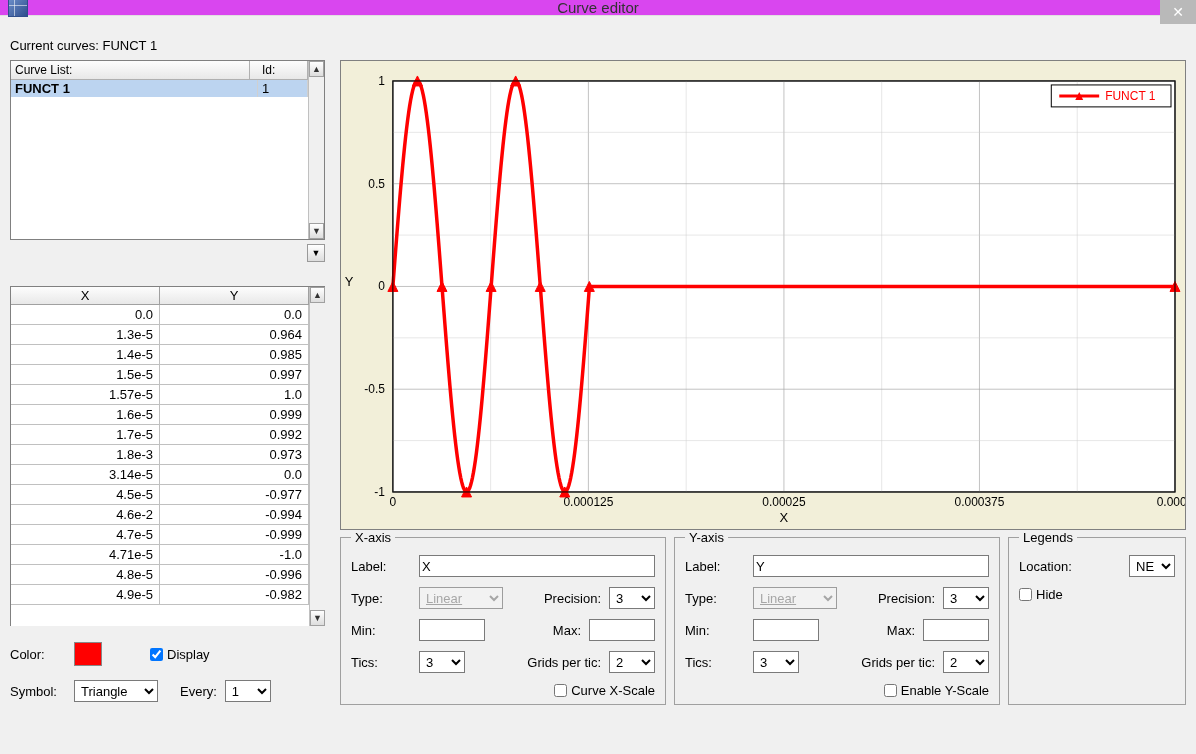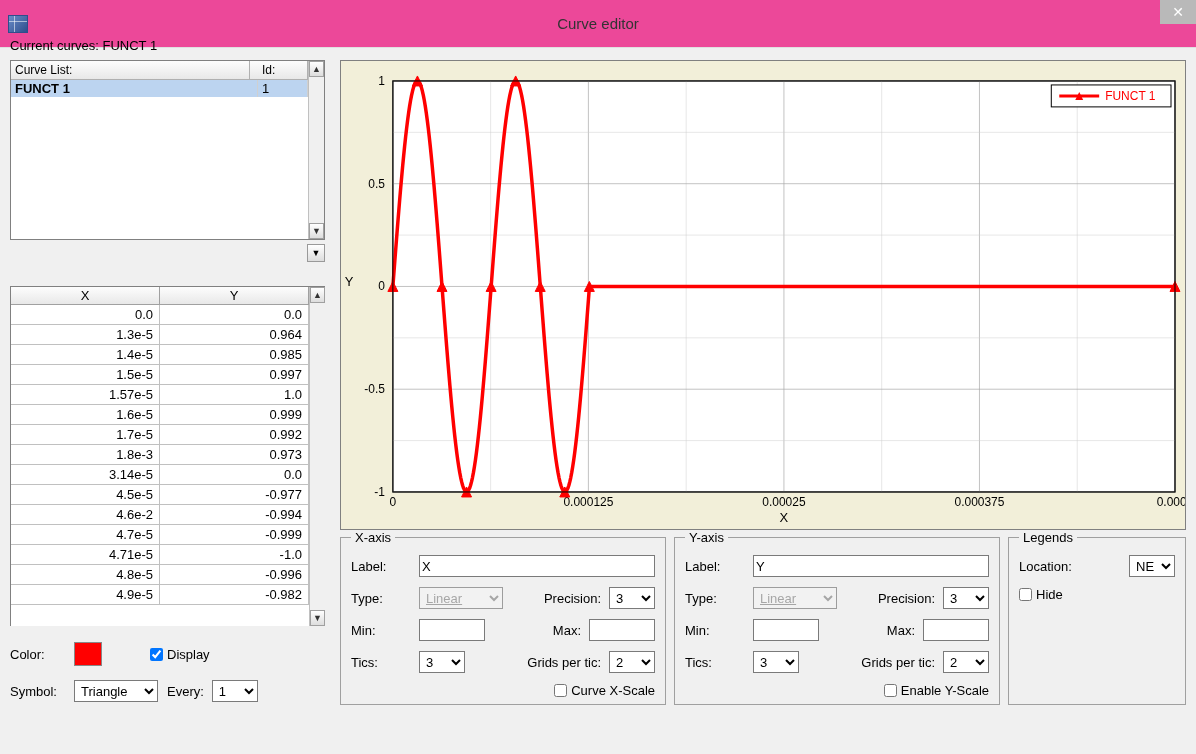--- a/index.html
+++ b/index.html
@@ -12,24 +12,24 @@
     overflow: hidden;
   }
   .window {
     width: 1196px;
     height: 754px;
     background: #f0f0f0;
     position: relative;
   }
   
   .titlebar {
-    height: 48px;
+    height: 16px;
     display: flex;
     align-items: center;
-    background: #ec4899;
+    background: #d946ef;
     border-bottom: 1px solid #e0e0e0;
     position: relative;
   }
   .titlebar .app-icon {
     width: 20px; height: 18px;
     margin: 0 8px;
     display: inline-block;
     background: linear-gradient(135deg,#6a8cc8,#2f4e8c);
     border: 1px solid #2f4e8c;
     position: relative;
@@ -360,21 +360,21 @@
           <label class="chk" style="margin-left:40px;">
             <input type="checkbox" checked="" style="">
             <span>Display</span>
           </label>
         </div>
         <div class="ctl-row">
           <span class="lbl">Symbol:</span>
           <select class="sel-sm">
             <option>Triangle</option>
           </select>
-          <span style="margin-left:1px;">Every:</span>
+          <span style="margin-left:14px;">Every:</span>
           <select class="sel-xs">
             <option>1</option>
           </select>
         </div>
       </div>
     </div>
 
     <div class="rightcol">
       <div class="chart-box">
         <svg id="chart-svg" viewBox="0 0 846 470" preserveAspectRatio="none">

